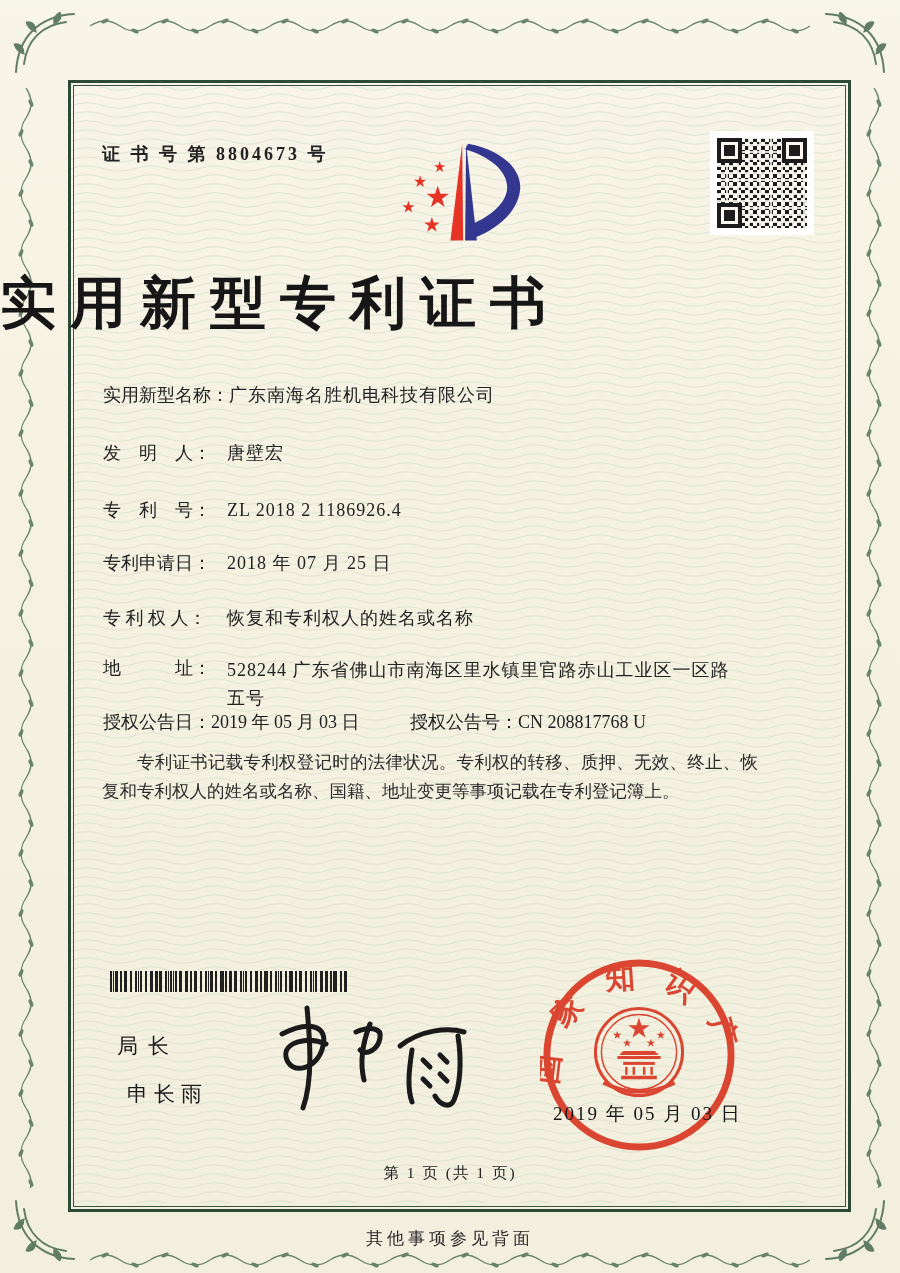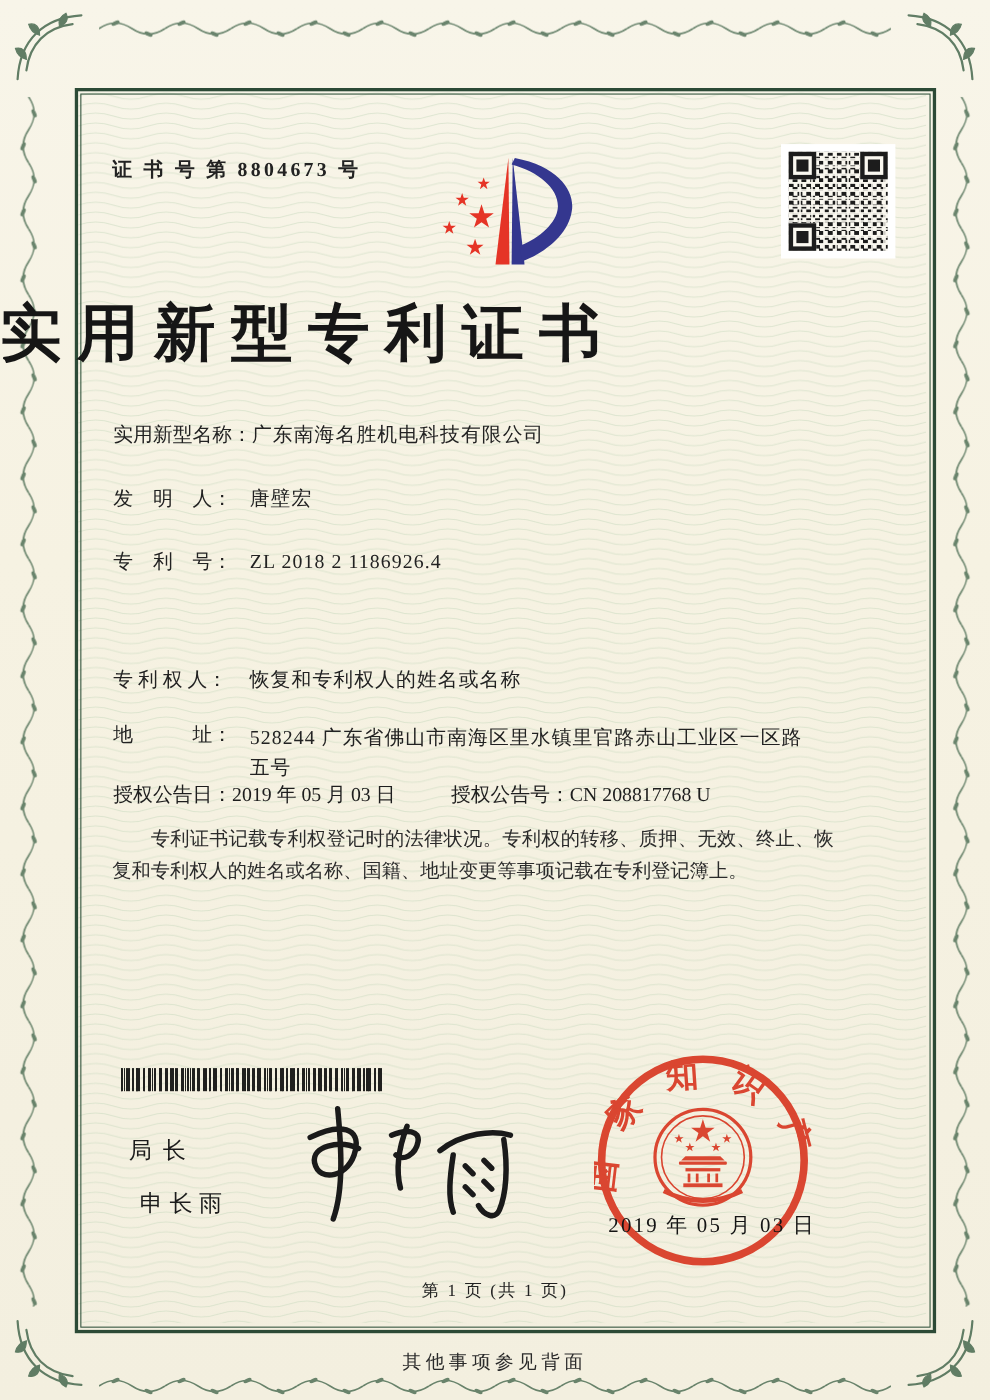--- a/index.html
+++ b/index.html
@@ -166,20 +166,23 @@
   <h1 class="title">实用新型专利证书</h1>
 
   <div class="field" style="top:383px;">
     <span class="flabel">实用新型名称：</span><span class="fvalue">广东南海名胜机电科技有限公司</span>
   </div>
   <div class="field" style="top:441px;">
     <span class="flabel">发　明　人：</span><span class="fvalue">唐壁宏</span>
   </div>
   <div class="field" style="top:498px;">
     <span class="flabel">专　利　号：</span><span class="fvalue">ZL 2018 2 1186926.4</span>
+  </div>
+  <div class="field" style="top:551px;">
+    <span class="flabel">专利申请日：</span><span class="fvalue">2018 年 07 月 25 日</span>
   </div>
   <div class="field" style="top:606px;">
     <span class="flabel">专 利 权 人：</span><span class="fvalue">恢复和专利权人的姓名或名称</span>
   </div>
   <div class="field wide" style="top:656px;">
     <span class="flabel">地　　　址：</span><span class="fvalue">528244 广东省佛山市南海区里水镇里官路赤山工业区一区路五号</span>
   </div>
   <div class="grant-row">
     <span>授权公告日：</span><span>2019 年 05 月 03 日</span>
     <span class="grant-no">授权公告号：</span><span>CN 208817768 U</span>

